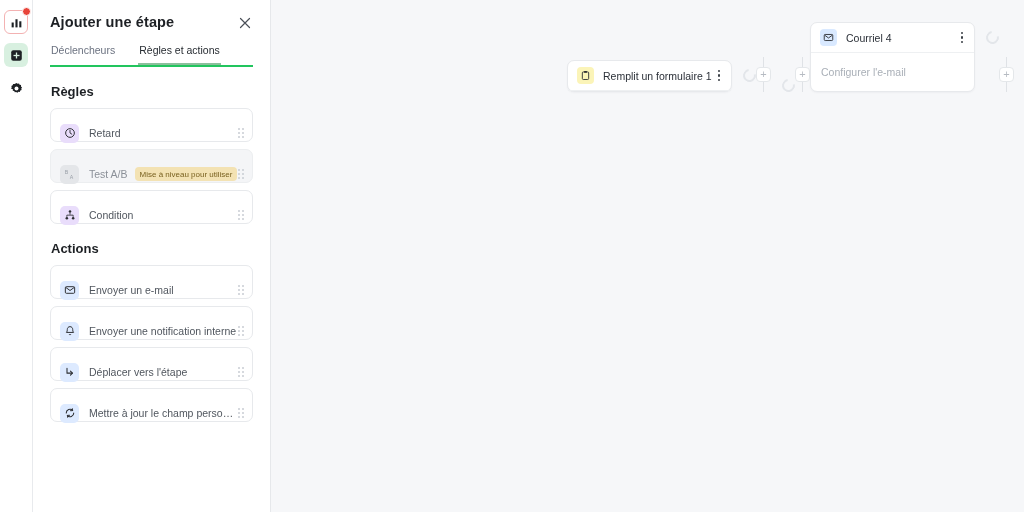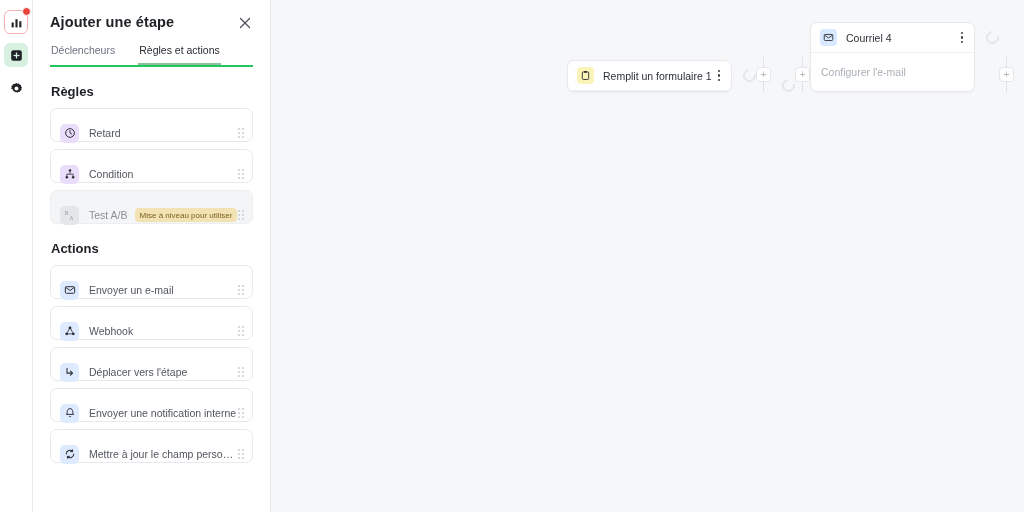--- a/index.html
+++ b/index.html
@@ -209,125 +209,106 @@
         <span class="grip">
             <i></i>
             <i></i>
             <i></i>
             <i></i>
             <i></i>
             <i></i>
           </span>
       </div>
 
+      <div class="item disabled">
+        <span class="item-icon ic-gray">
+          <svg width="12" height="12" viewBox="0 0 16 16">
+              <text x="1" y="7.5" font-size="7" fill="#9aa0a8" font-family="Liberation Sans, sans-serif">B</text>
+              <text x="7.5" y="14" font-size="7" fill="#9aa0a8" font-family="Liberation Sans, sans-serif">A</text>
+            </svg>
+        </span>
+        <span class="item-label">Test A/B</span>
+        <span class="pill">Mise à niveau pour utiliser</span>
+        <span class="grip">
+            <i></i>
+            <i></i>
+            <i></i>
+            <i></i>
+            <i></i>
+            <i></i>
+          </span>
+      </div>
+
       <div class="item">
         <span class="item-icon ic-purple">
           <svg width="12" height="12" viewBox="0 0 16 16">
               <circle cx="8" cy="3.4" r="1.7" fill="#2b2d31"></circle>
               <circle cx="3.8" cy="12.2" r="1.7" fill="#2b2d31"></circle>
               <circle cx="12.2" cy="12.2" r="1.7" fill="#2b2d31"></circle>
               <path d="M8 5.1v2.5M3.8 10.5V8.2h8.4v2.3" stroke="#2b2d31" stroke-width="1.1" fill="none"></path>
             </svg>
         </span>
         <span class="item-label">Condition</span>
         <span class="grip">
             <i></i>
             <i></i>
             <i></i>
             <i></i>
             <i></i>
             <i></i>
           </span>
       </div>
 
-      <div class="item disabled">
-        <span class="item-icon ic-gray">
-          <svg width="12" height="12" viewBox="0 0 16 16">
-              <text x="1" y="7.5" font-size="7" fill="#9aa0a8" font-family="Liberation Sans, sans-serif">B</text>
-              <text x="7.5" y="14" font-size="7" fill="#9aa0a8" font-family="Liberation Sans, sans-serif">A</text>
-            </svg>
-        </span>
-        <span class="item-label">Test A/B</span>
-        <span class="pill">Mise à niveau pour utiliser</span>
-        <span class="grip">
-            <i></i>
-            <i></i>
-            <i></i>
-            <i></i>
-            <i></i>
-            <i></i>
-          </span>
-      </div>
-
       <div class="section-title">Actions</div>
 
       <div class="item">
         <span class="item-icon ic-blue">
           <svg width="12" height="12" viewBox="0 0 16 16">
               <rect x="1.8" y="3.6" width="12.4" height="8.8" rx="1.4" fill="none" stroke="#2b2d31" stroke-width="1.3"></rect>
               <path d="M2.4 4.6L8 8.7l5.6-4.1" stroke="#2b2d31" stroke-width="1.3" fill="none"></path>
             </svg>
         </span>
         <span class="item-label">Envoyer un e-mail</span>
         <span class="grip">
             <i></i>
             <i></i>
             <i></i>
             <i></i>
             <i></i>
             <i></i>
           </span>
       </div>
 
+
       <div class="item">
         <span class="item-icon ic-blue">
           <svg width="12" height="12" viewBox="0 0 16 16">
-              <circle cx="8" cy="4" r="1.9" fill="#2b2d31"></circle>
-              <circle cx="3.7" cy="11.8" r="1.9" fill="#2b2d31"></circle>
-              <circle cx="12.3" cy="11.8" r="1.9" fill="#2b2d31"></circle>
-              <path d="M6.7 5.6L4.6 9.9M9.3 5.6l2.1 4.3M5.6 11.8h4.8" stroke="#2b2d31" stroke-width="1.1" fill="none"></path>
-            </svg>
-        </span>
-        <span class="item-label">Webhook</span>
+              <path d="M8 2.2c-2.3 0-3.6 1.7-3.6 3.8 0 3-1.2 3.9-1.2 3.9h9.6s-1.2-.9-1.2-3.9c0-2.1-1.3-3.8-3.6-3.8z" fill="none" stroke="#2b2d31" stroke-width="1.3" stroke-linejoin="round"></path>
+              <path d="M6.7 12.1a1.4 1.4 0 002.6 0" stroke="#2b2d31" stroke-width="1.2" fill="none"></path>
+            </svg>
+        </span>
+        <span class="item-label">Envoyer une notification interne</span>
         <span class="grip">
             <i></i>
             <i></i>
             <i></i>
             <i></i>
             <i></i>
             <i></i>
           </span>
       </div>
 
       <div class="item">
         <span class="item-icon ic-blue">
           <svg width="12" height="12" viewBox="0 0 16 16">
               <path d="M4 3v6.5h7" stroke="#2b2d31" stroke-width="1.4" fill="none" stroke-linecap="round" stroke-linejoin="round"></path>
               <path d="M8.6 6.8l2.7 2.7-2.7 2.7" stroke="#2b2d31" stroke-width="1.4" fill="none" stroke-linecap="round" stroke-linejoin="round"></path>
             </svg>
         </span>
         <span class="item-label">Déplacer vers l'étape</span>
-        <span class="grip">
-            <i></i>
-            <i></i>
-            <i></i>
-            <i></i>
-            <i></i>
-            <i></i>
-          </span>
-      </div>
-
-      <div class="item">
-        <span class="item-icon ic-blue">
-          <svg width="12" height="12" viewBox="0 0 16 16">
-              <path d="M8 2.2c-2.3 0-3.6 1.7-3.6 3.8 0 3-1.2 3.9-1.2 3.9h9.6s-1.2-.9-1.2-3.9c0-2.1-1.3-3.8-3.6-3.8z" fill="none" stroke="#2b2d31" stroke-width="1.3" stroke-linejoin="round"></path>
-              <path d="M6.7 12.1a1.4 1.4 0 002.6 0" stroke="#2b2d31" stroke-width="1.2" fill="none"></path>
-            </svg>
-        </span>
-        <span class="item-label">Envoyer une notification interne</span>
         <span class="grip">
             <i></i>
             <i></i>
             <i></i>
             <i></i>
             <i></i>
             <i></i>
           </span>
       </div>
 

